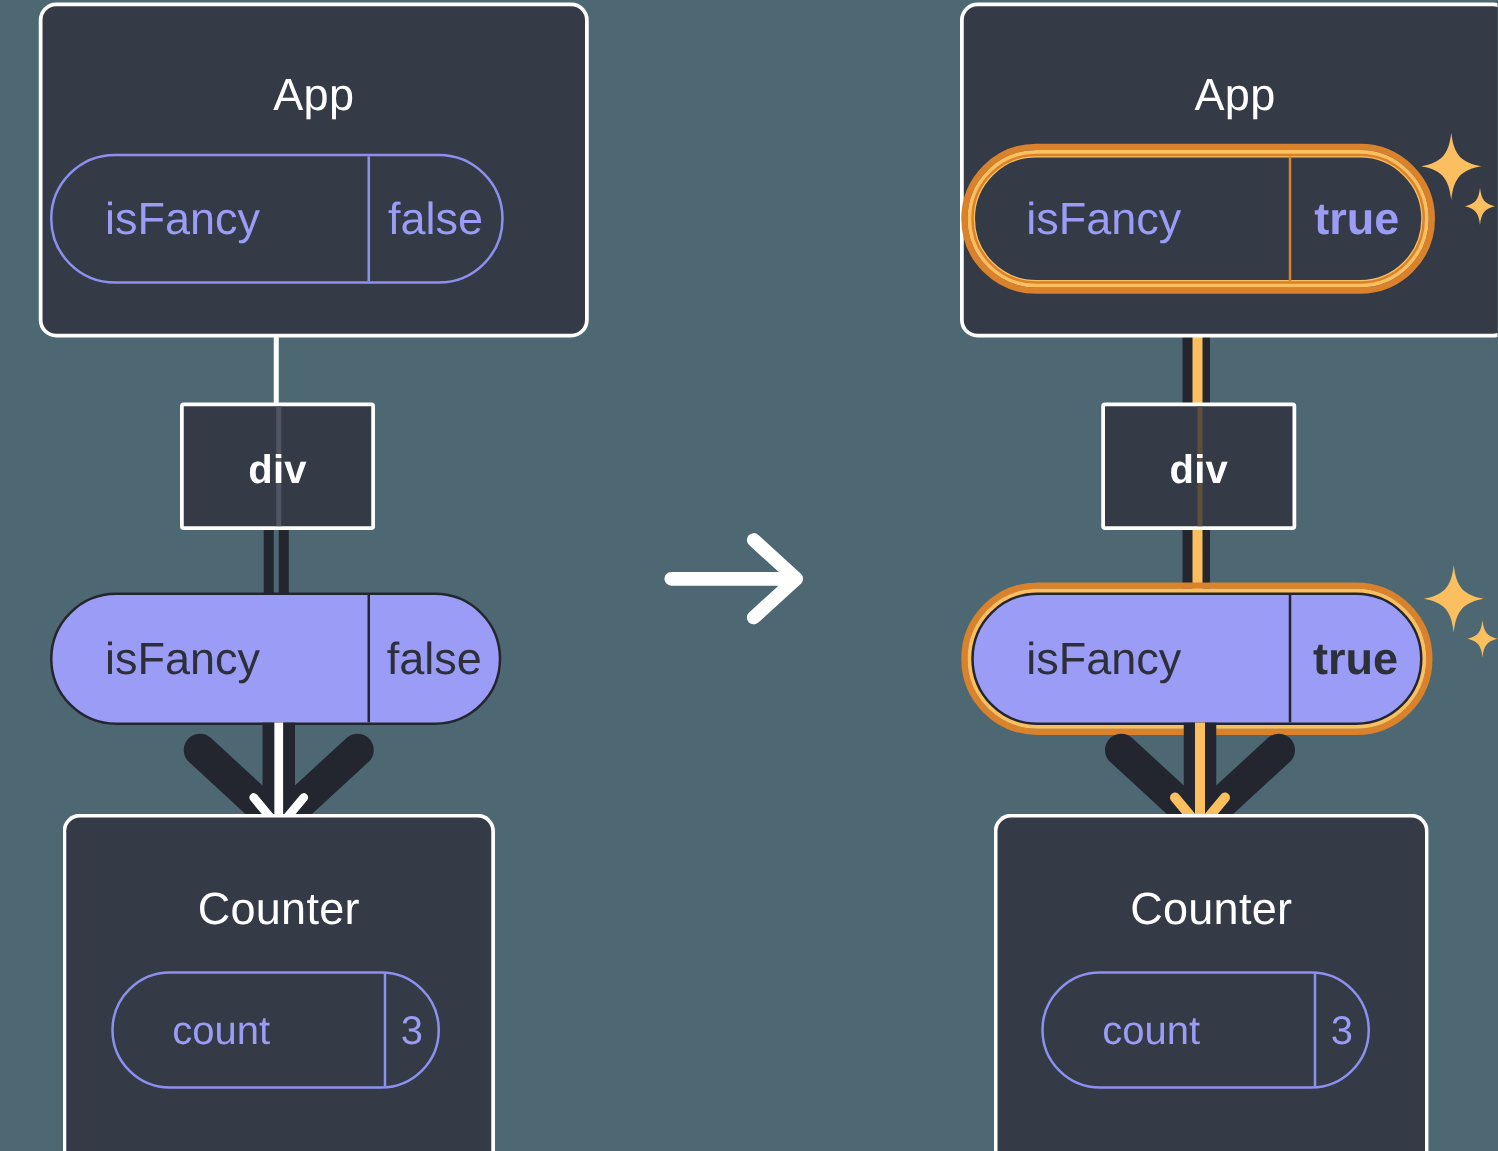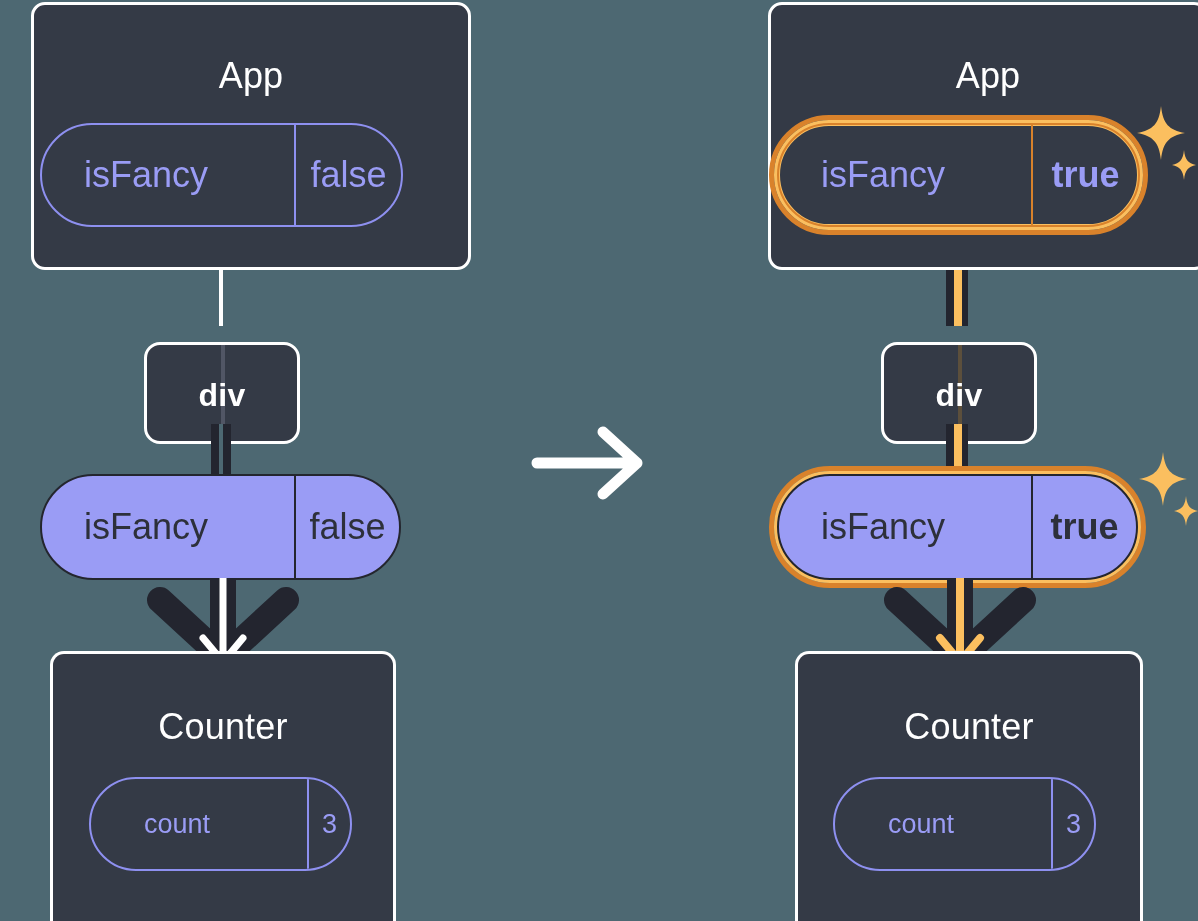--- a/index.html
+++ b/index.html
@@ -52,24 +52,24 @@
     top: 2px;
     width: 440px;
     height: 268px;
     margin-left: 29px;
   }
   .app-box .box-title { top: 50px; }
 
   
   .div-box {
     left: 144px;
-    top: 342px;
+    top: 322px;
     width: 156px;
     height: 102px;
-    border-radius: 16px;
+    border-radius: 3px;
   }
   .div-box .box-title {
     top: 32px;
     font-size: 32px;
     font-weight: 700;
   }
 
   
   .counter-box {
     left: 50px;
@@ -137,21 +137,21 @@
     font-size: 36px;
   }
   .pill-props .cell-name { width: 208px; }
 
   
   .pill-count {
     left: 89px;
     top: 777px;
     width: 263px;
     height: 94px;
-    font-size: 27px;
+    font-size: 32px;
   }
   .pill-count .cell-name { width: 172px; }
 
   .bold-val { font-weight: 700; }
 
   
   .ring {
     position: absolute;
     box-sizing: border-box;
     border-radius: 999px;

